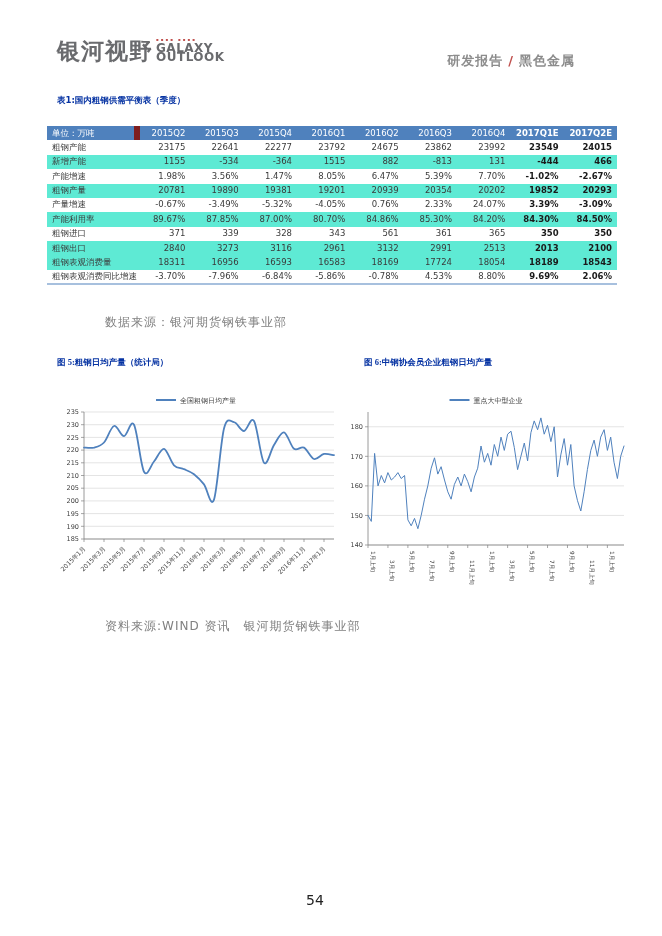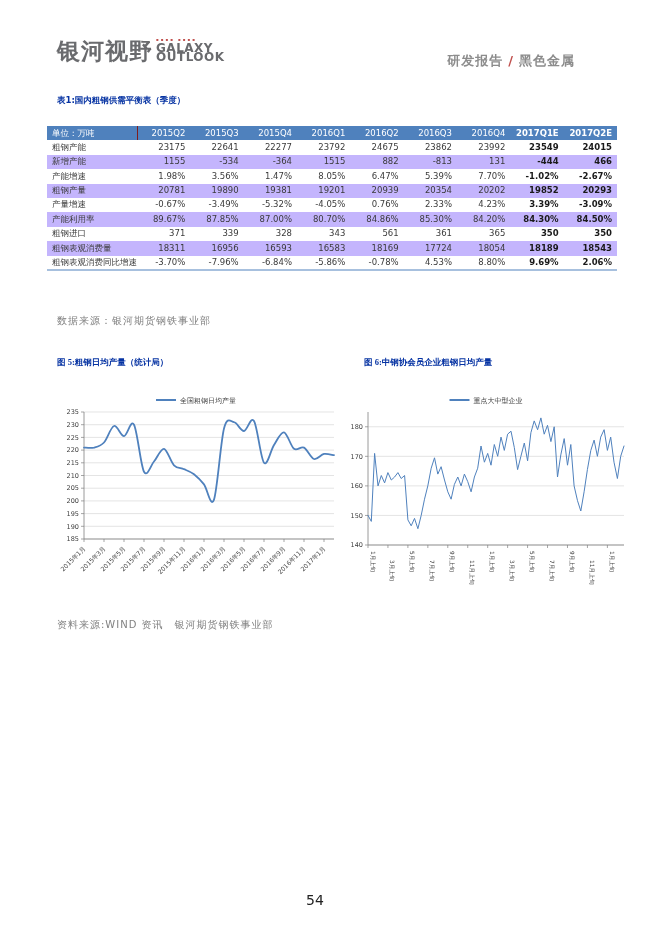--- a/index.html
+++ b/index.html
@@ -18,40 +18,40 @@
   .hdr-right { position:absolute; right:10px; top:16px; font-size:13px; font-weight:700; color:#8c8c8c; letter-spacing:1px; }
   .hdr-right .slash { color:#b05452; padding:0 5px; }
   
   .tbl-title { position:absolute; top:95px; left:57px; font-size:8.5px; font-weight:700; color:#0633a3; }
   table.balance { position:absolute; top:126px; left:47px; width:570px; border-collapse:collapse;
     font-size:8.5px; table-layout:fixed; border-bottom:2px solid #a7c0de; }
   table.balance th, table.balance td { padding:2px 5px 2px 2px; height:14.4px; line-height:1.1;
     text-align:right; white-space:nowrap; overflow:hidden; font-weight:400; color:#3a3a3a; }
   table.balance th { background:#4f81bd; color:#ffffff; }
   table.balance th:first-child, table.balance td:first-child { text-align:left; padding-left:5px; width:90px; }
-  table.balance th:first-child { border-right:1px solid #7f1d1d;margin-left:22px; }
+  table.balance th:first-child { border-right:6px solid #7f1d1d;margin-left:22px; }
   table.balance tr.stripe td { background:#d6e4f1; }
   table.balance .boldcol { font-weight:700; color:#1a1a1a; }
   th.boldcol { color:#ffffff !important; }
-  .src-note { position:absolute; font-size:10px; color:#808080; letter-spacing:1px; }
+  .src-note { position:absolute; font-size:12px; color:#808080; letter-spacing:1px;margin-left:48px; }
   .src-table { top:314px; left:57px; }
   .src-charts { top:618px; left:57px; }
   
   .fig-title { position:absolute; top:357px; font-size:8.5px; font-weight:700; color:#0633a3;font-family:Liberation Serif, serif; }
   .fig-title.left { left:57px; }
   .fig-title.right { left:364px; }
   .chart-box { position:absolute; top:392px; width:290px; height:195px; }
   .chart-box.left { left:52px; }
   .chart-box.right { left:342px; }
   svg text { font-family:"DejaVu Sans","Liberation Sans",sans-serif; }
   
   .pageno { position:absolute; bottom:28px; left:0; width:100%; text-align:center;
     font-size:14px; color:#222; font-family:"DejaVu Sans","Liberation Sans",sans-serif; }
 </style>
-<style>table.balance th{background:#4F81BD;}table.balance tr.stripe td{background:#c4b5fd;}.tbl-title,.fig-title{color:#0633A3;}.hdr-right .slash,.logo-dots{color:#C0504D;}</style></head>
+<style>table.balance th{background:#4F81BD;}table.balance tr.stripe td{background:#5eead4;}.tbl-title,.fig-title{color:#0633A3;}.hdr-right .slash,.logo-dots{color:#C0504D;}</style></head>
 <body>
 
 <div class="page">
 
   <div class="hdr">
     <div class="logo">
       <span class="logo-cn">银河视野</span>
       <span class="logo-en">
         <span class="logo-dots">▪▪▪▪ ▪▪▪▪</span>
         <span class="logo-en-l1">GALAXY</span>
@@ -130,21 +130,21 @@
           <td class="boldcol">20293</td>
         </tr>
         <tr>
           <td>产量增速</td>
           <td>-0.67%</td>
           <td>-3.49%</td>
           <td>-5.32%</td>
           <td>-4.05%</td>
           <td>0.76%</td>
           <td>2.33%</td>
-          <td>4.23%</td>
+          <td>24.07%</td>
           <td class="boldcol">3.39%</td>
           <td class="boldcol">-3.09%</td>
         </tr>
         <tr class="stripe">
           <td>产能利用率</td>
           <td>89.67%</td>
           <td>87.85%</td>
           <td>87.00%</td>
           <td>80.70%</td>
           <td>84.86%</td>
@@ -157,20 +157,32 @@
           <td>粗钢进口</td>
           <td>371</td>
           <td>339</td>
           <td>328</td>
           <td>343</td>
           <td>561</td>
           <td>361</td>
           <td>365</td>
           <td class="boldcol">350</td>
           <td class="boldcol">350</td>
+        </tr>
+        <tr class="stripe">
+          <td>粗钢出口</td>
+          <td>2840</td>
+          <td>3273</td>
+          <td>3116</td>
+          <td>2961</td>
+          <td>3132</td>
+          <td>2991</td>
+          <td>2513</td>
+          <td class="boldcol">2013</td>
+          <td class="boldcol">2100</td>
         </tr>
         <tr class="stripe">
           <td>粗钢表观消费量</td>
           <td>18311</td>
           <td>16956</td>
           <td>16593</td>
           <td>16583</td>
           <td>18169</td>
           <td>17724</td>
           <td>18054</td>

